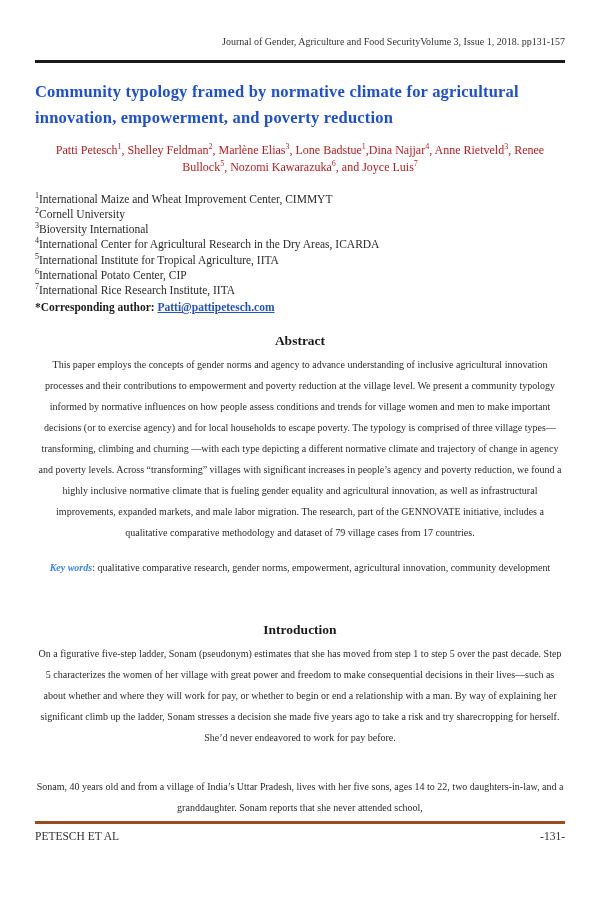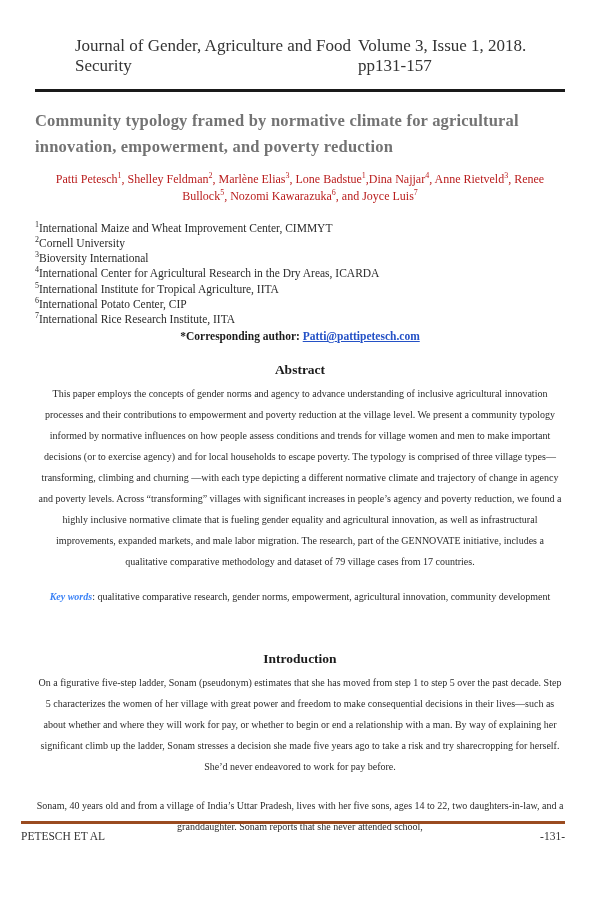--- a/index.html
+++ b/index.html
@@ -15,34 +15,33 @@
     background: #ffffff;
     box-sizing: border-box;
     padding: 36px 35px 0 35px;
     font-family: "Liberation Serif", "DejaVu Serif", serif;
     color: #222222;
     overflow: hidden;
   }
   .header {
     display: flex;
     justify-content: flex-end;
-    font-size: 17px;
+    font-size: 10px;
     color: #333333;
-    margin-left: 40px;
   }
   .rule-black {
     margin-top: 13px;
     border-top: 3px solid #1a1a1a;
   }
   .title {
     margin: 16px 0 0 0;
     font-size: 16.5px;
     line-height: 1.55;
     font-weight: bold;
-    color: #737373;
+    color: #1d4ed8;
     letter-spacing: 0.2px;
   }
   .authors {
     margin: 12px 0 0 0;
     text-align: center;
     font-size: 12px;
     line-height: 1.4;
     color: #b91c1c;
   }
   .authors sup, .affil-line sup {
@@ -51,21 +50,20 @@
   }
   .affils {
     margin-top: 16px;
     text-align: left;
     font-size: 11.5px;
     line-height: 15.2px;
     color: #2a2a2a;
   }
   .corresponding {
     margin: 2px 0 0 0;
-    text-align: center;
     font-size: 11.5px;
     line-height: 15.2px;
   }
   .corresponding .label { font-weight: bold; color: #1b1b1b; }
   .email-link {
     font-weight: bold;
     text-decoration: underline;
     cursor: pointer;
   }
   h2.section-heading {
@@ -77,25 +75,25 @@
   }
   h2.intro-heading { margin-top: 44px; }
   p.body {
     margin: 5px 0 0 0;
     font-size: 10px;
     line-height: 21px;
     color: #2a2a2a;
     text-align: center;
   }
   p.keywords { margin-top: 14px; }
-  p.para2 { margin-top: 18px; }
+  p.para2 { margin-top: 28px; }
   .kw-label { font-weight: bold; font-style: italic; color: #3b82f6; }
   .footer {
     position: absolute;
-    left: 21px;
+    left: 35px;
     right: 35px;
     top: 821px;
   }
   .rule-brown {
     border-top: 3px solid #9a4b20;
   }
   .footer-row {
     margin-top: 6px;
     display: flex;
     justify-content: space-between;

